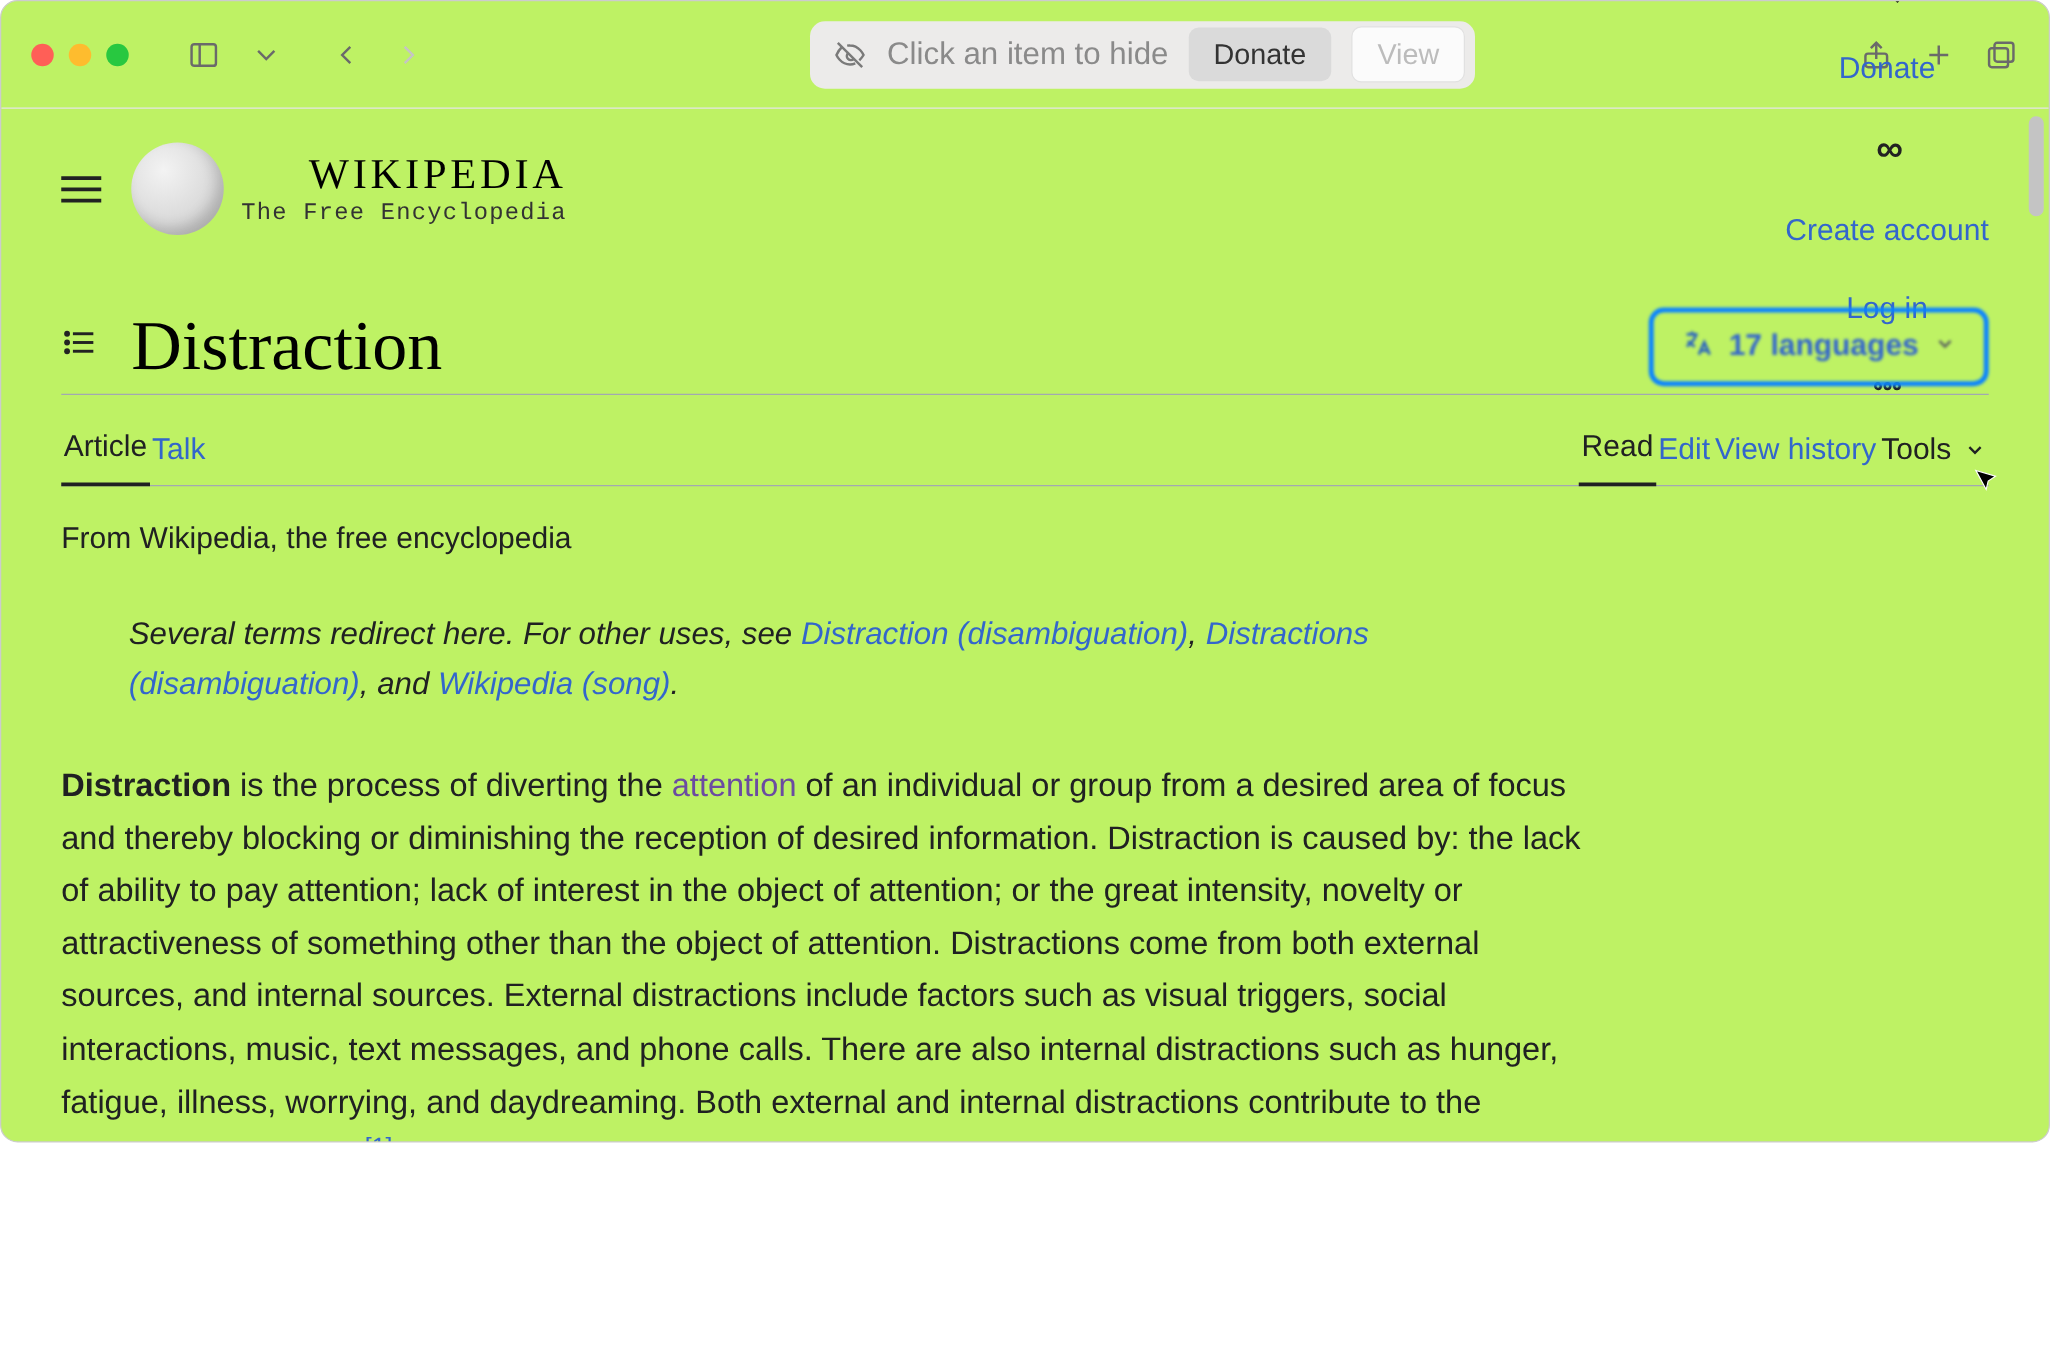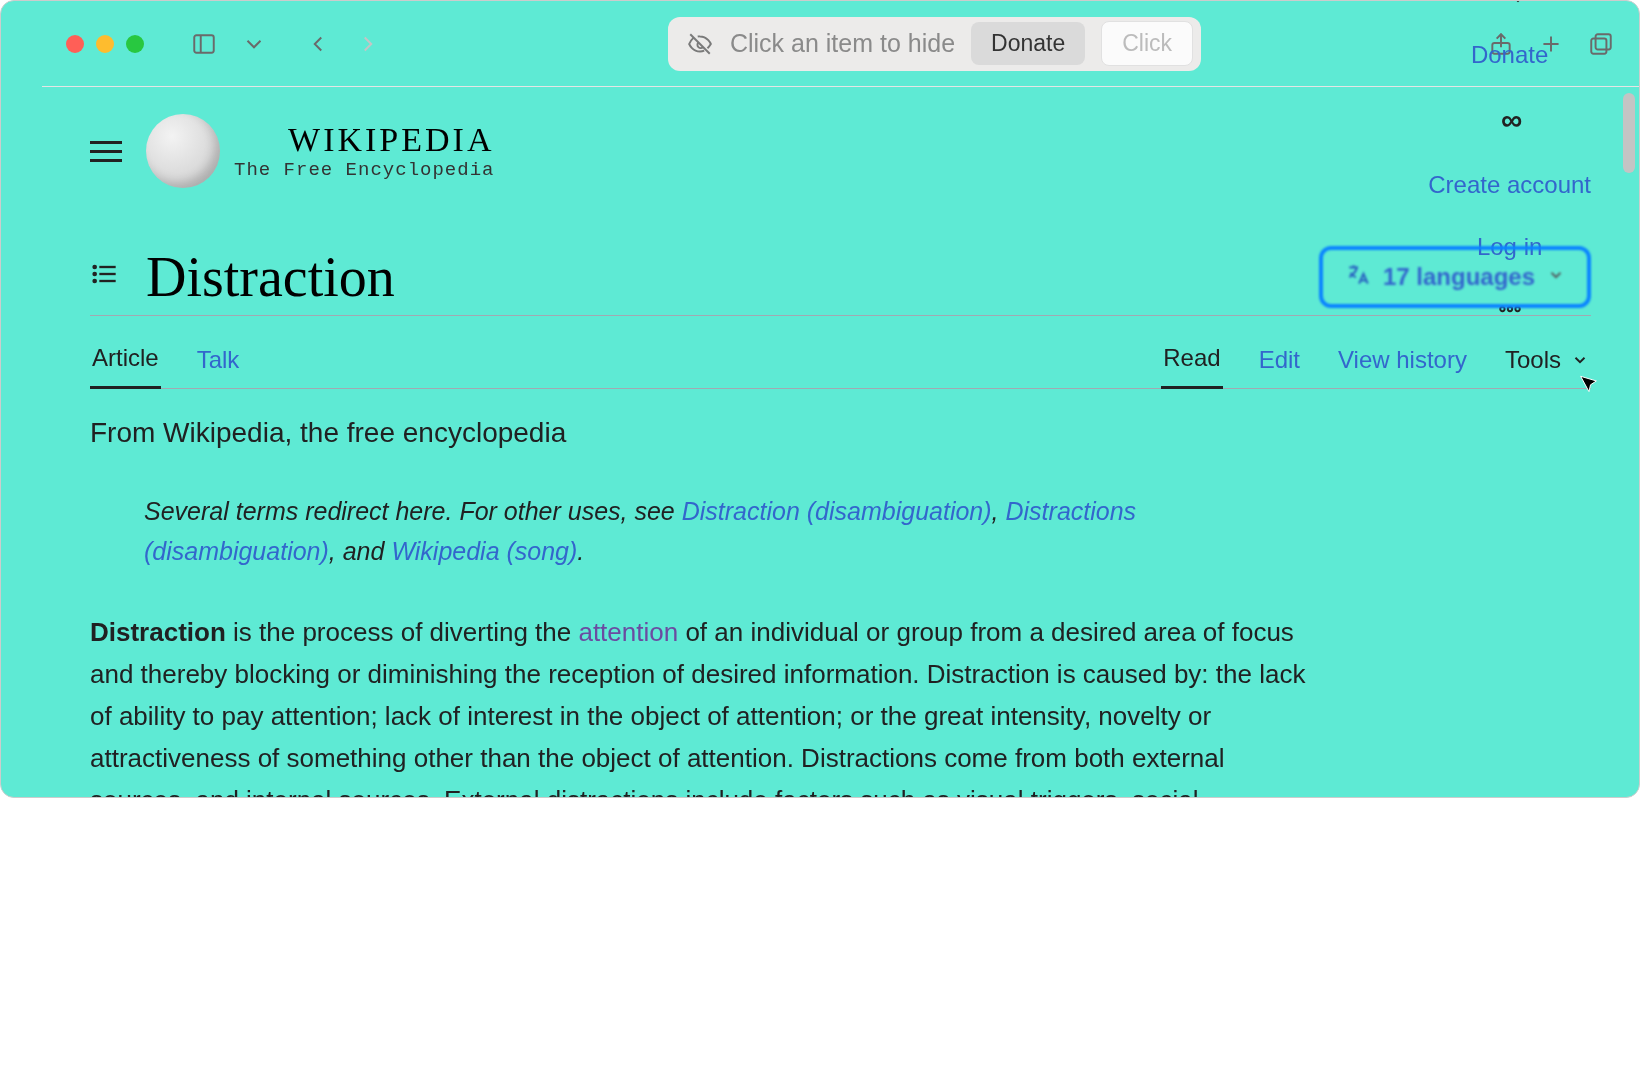--- a/index.html
+++ b/index.html
@@ -1,17 +1,17 @@
 <!DOCTYPE html>
 <html><head>
 <meta charset="utf-8">
 <style>
   * { box-sizing: border-box; margin: 0; padding: 0; }
   html, body { width: 1640px; height: 1090px; font-family: -apple-system, BlinkMacSystemFont, "Segoe UI", Helvetica, Arial, sans-serif; background:#fff; overflow:hidden; }
-  .window { width:1640px; height:798px; border:1px solid #ccc; border-radius:14px; overflow:hidden; position:relative; background:#5eead4;padding-left:41px; }
+  .window { width:1640px; height:914px; border:1px solid #ccc; border-radius:14px; overflow:hidden; position:relative; background:#bef264; }
   
   .toolbar { height:86px; display:flex; align-items:center; padding:0 24px; gap:18px; border-bottom:1px solid #e5e5e5; }
   .traffic { display:flex; gap:12px; }
   .dot { width:18px; height:18px; border-radius:50%; }
   .dot.red{background:#ff5f57;} .dot.yellow{background:#febc2e;} .dot.green{background:#28c840;}
   .tb-icon { width:28px; height:28px; display:flex; align-items:center; justify-content:center; color:#6a6a6a; }
   .tb-icon svg{width:26px;height:26px;stroke:currentColor;fill:none;stroke-width:1.8;}
   .tb-icon.disabled{color:#c5c5c5;}
   .tb-group{display:flex;gap:22px;align-items:center;}
   .spacer{flex:1;}
@@ -43,27 +43,27 @@
   .title-left{display:flex;align-items:center;gap:28px;}
   .toc-ic{font-size:28px;color:#222;}
   h1.page-title{font-family:"Linux Libertine","Georgia","Times New Roman",serif;font-weight:400;font-size:56px;}
   .lang-btn{display:flex;align-items:center;gap:12px;border:4px solid #0a84ff;border-radius:12px;padding:12px 22px;filter:blur(1.2px);}
   .lang-ic{color:#2a63c0;}
   .lang-label{color:#3366cc;font-size:24px;font-weight:600;}
   .lang-chev{color:#3a3a3a;}
   .cursor{position:absolute;right:38px;top:286px;font-size:22px;transform:rotate(-10deg);}
   
   .tabs-row{display:flex;justify-content:space-between;border-bottom:1px solid #a2a9b1;margin-top:14px;}
-  .tabs-left,.tabs-right{display:flex;gap:34px;align-items:flex-end;}
+  .tabs-left,.tabs-right{display:flex;align-items:flex-end;}
   .tab{font-size:24px;padding:14px 2px;color:#3366cc;cursor:pointer;}
   .tab.active{color:#202122;border-bottom:3px solid #202122;margin-bottom:-1px;}
   .tools{display:flex;align-items:center;gap:10px;color:#202122;font-size:24px;padding:14px 2px;}
   .hr-under-title{border:0;border-bottom:1px solid #a2a9b1;margin-top:6px;}
   
-  .subhead{font-size:28px;color:#202122;margin-top:28px;}
+  .subhead{font-size:24px;color:#202122;margin-top:28px;}
   .hatnote{font-style:italic;font-size:25px;color:#202122;margin:42px 0 0 54px;line-height:1.6;max-width:1180px;}
   .hatnote a{color:#3366cc;text-decoration:none;}
   .lead{font-size:26px;color:#202122;line-height:1.62;margin-top:40px;max-width:1230px;}
   .lead b{font-weight:700;}
   .lead a{text-decoration:none;}
   .lead a.visited{color:#6b4ba1;}
   .lead a.ref{color:#3366cc;font-size:20px;vertical-align:super;}
 </style>
 </head>
 <body>
@@ -109,21 +109,21 @@
     <div class="hide-bar">
       <div class="tb-icon hide-eye">
         <svg viewBox="0 0 24 24">
             <path d="M3 3l18 18"></path>
             <path d="M10.6 10.6a3 3 0 104.24 4.24"></path>
             <path d="M9.9 5.1A9.8 9.8 0 0112 5c7 0 10 7 10 7a17 17 0 01-3.1 3.9M6.1 6.1A17 17 0 002 12s3 7 10 7a9.8 9.8 0 003.9-.8"></path>
           </svg>
       </div>
       <span class="hide-text">Click an item to hide</span>
       <div class="hb-btn hb-cancel">Donate</div>
-      <div class="hb-btn hb-done">Click</div>
+      <div class="hb-btn hb-done">View</div>
     </div>
 
     <div class="spacer"></div>
 
     <div class="tb-group">
       <div class="tb-icon">
         <svg viewBox="0 0 24 24">
             <path d="M12 3v12"></path>
             <polyline points="8 7 12 3 16 7"></polyline>
             <rect x="4" y="11" width="16" height="10" rx="2"></rect>

